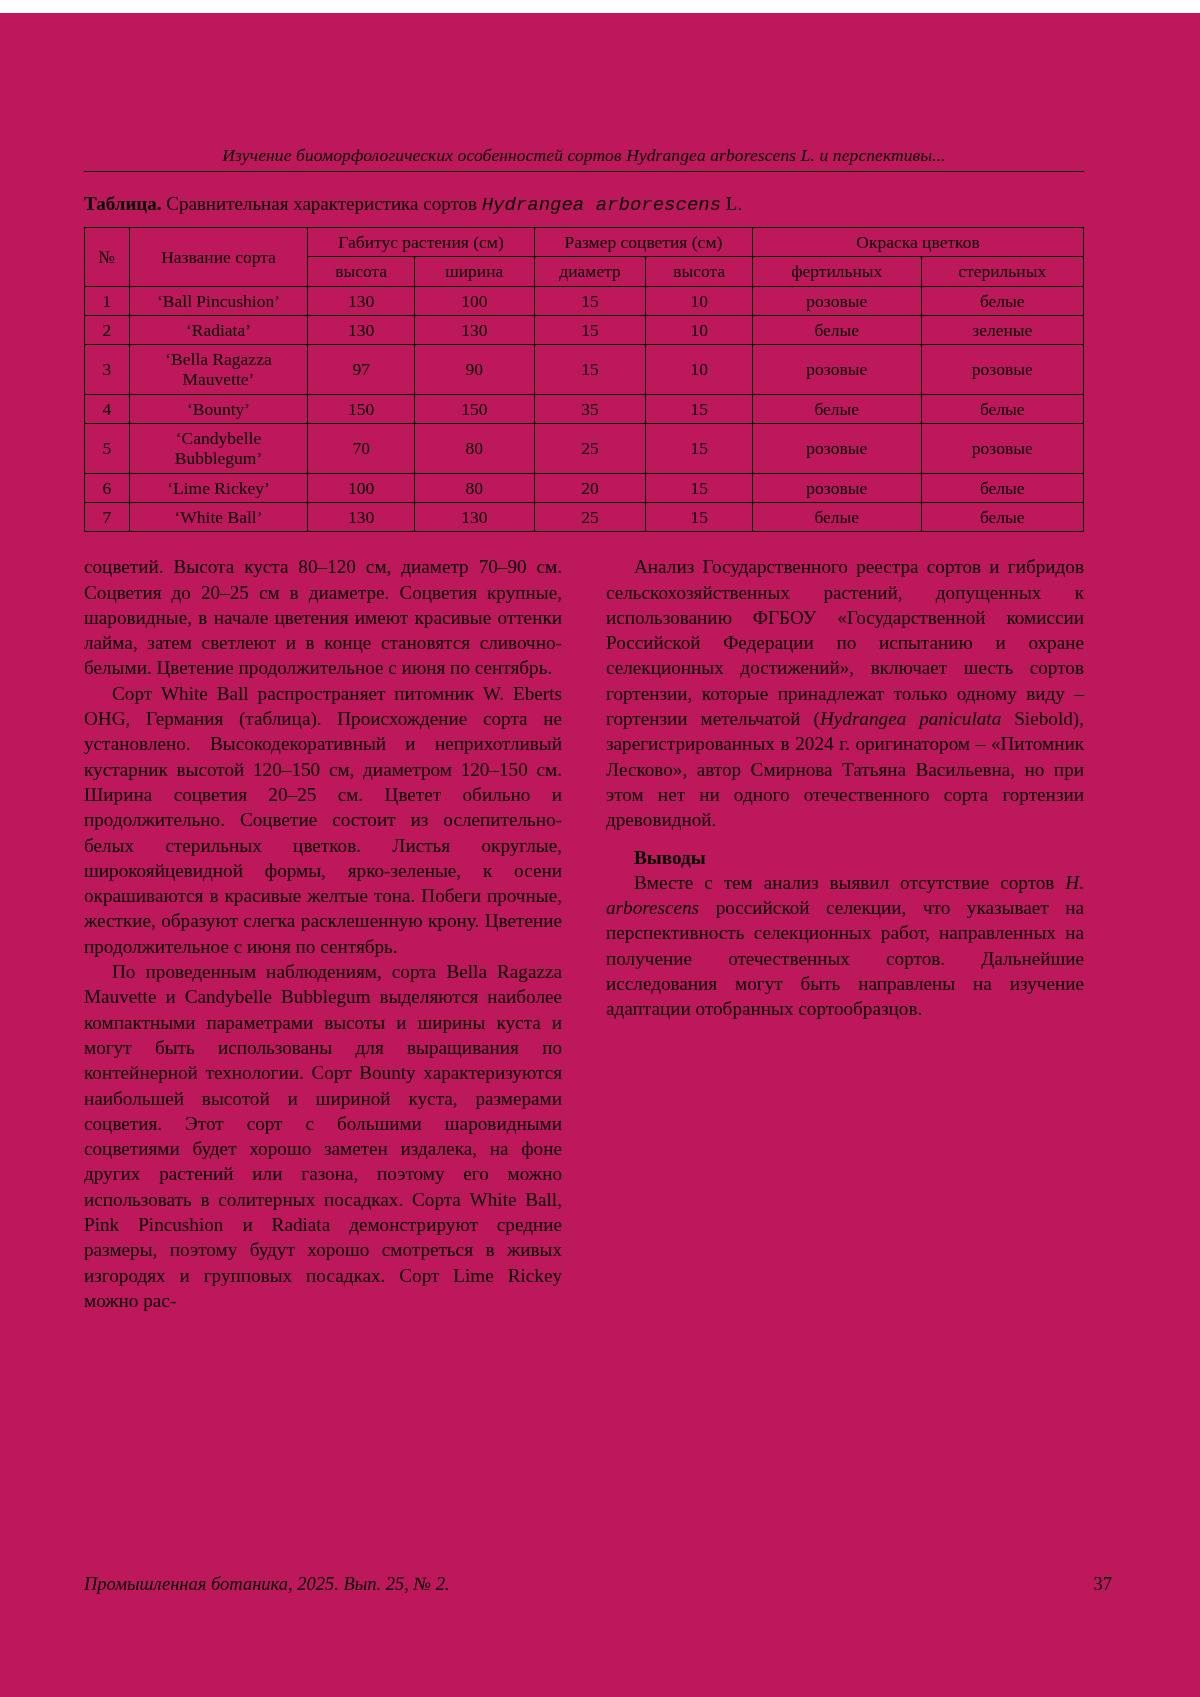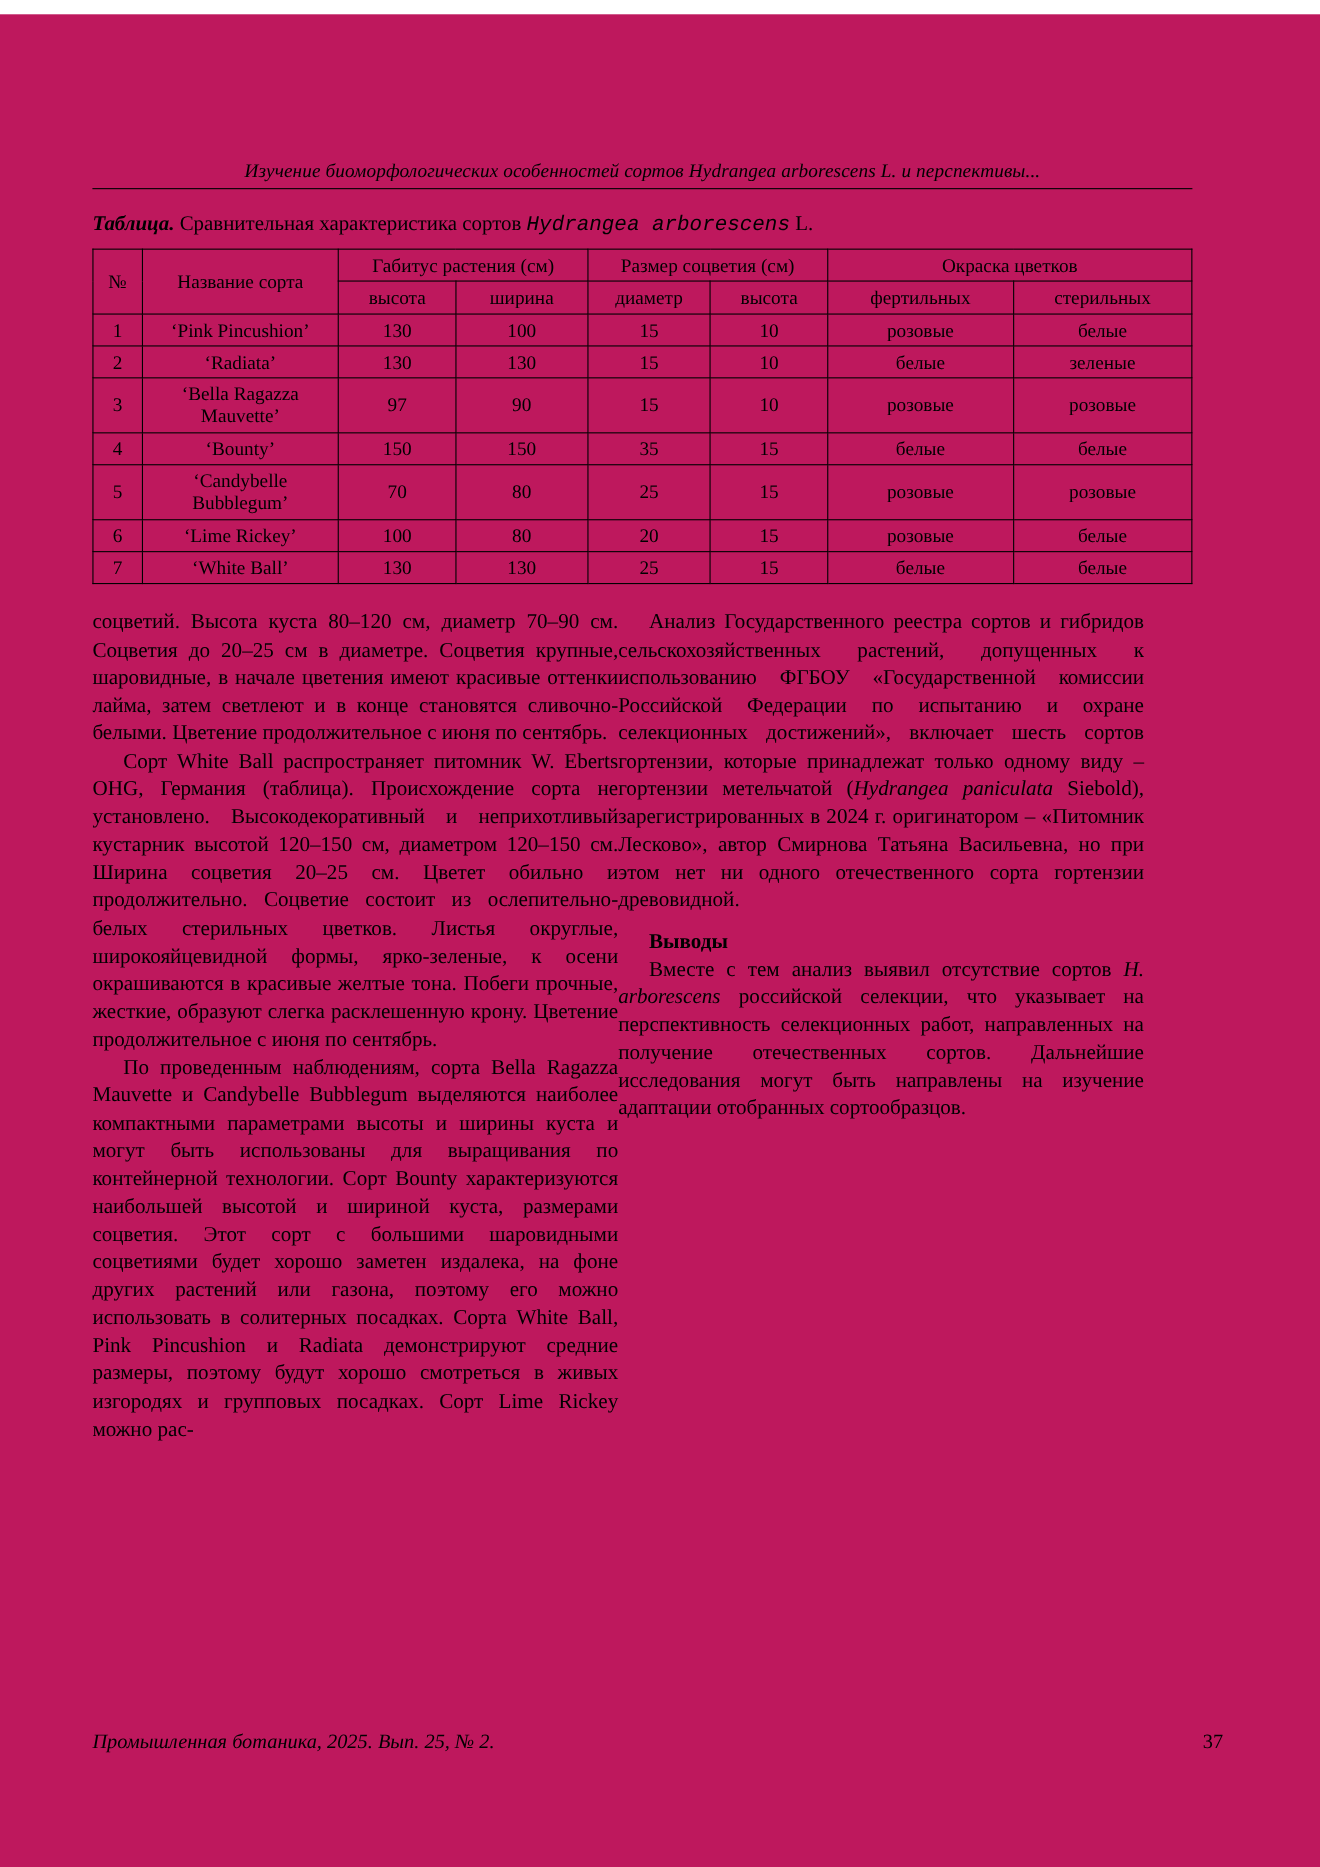--- a/index.html
+++ b/index.html
@@ -31,21 +31,21 @@
     text-align: center;
     padding-bottom: 5px;
     border-bottom: 1.5px solid #000;
     letter-spacing: 0.1px;
   }
   .table-caption {
     font-size: 19px;
     margin-top: 21px;
     margin-bottom: 11px;
   }
-  .table-caption b { font-weight: bold; font-style: italic; }
+  .table-caption b { font-weight: bold; }
   .table-caption i { font-style: italic; font-family: Liberation Mono, monospace; }
 
   table.cmp {
     border-collapse: collapse;
     width: 100%;
     font-size: 17.5px;
     table-layout: fixed;
   }
   table.cmp th, table.cmp td {
     border: 1.1px solid #000;
@@ -61,20 +61,21 @@
   .col-h      { width: 105px; }
   .col-w      { width: 118px; }
   .col-d      { width: 110px; }
   .col-ih     { width: 105px; }
   .col-fert   { width: 166px; }
   .col-ster   { width: 160px; }
 
   .cols {
     margin-top: 22px;
     display: flex;
+    gap: 44px;
   }
   .col {
     width: 478px;
     font-size: 19.2px;
     line-height: 1.318;
     text-align: justify;
     text-justify: inter-word;
     hyphens: manual;
   }
   .col p {
@@ -140,21 +141,21 @@
           <th>ширина</th>
           <th>диаметр</th>
           <th>высота</th>
           <th>фертильных</th>
           <th>стерильных</th>
         </tr>
       </thead>
       <tbody>
         <tr>
           <td>1</td>
-          <td class="name">‘Pink Pincushion’</td>
+          <td class="name">‘Ball Pincushion’</td>
           <td>130</td>
           <td>100</td>
           <td>15</td>
           <td>10</td>
           <td>розовые</td>
           <td>белые</td>
         </tr>
         <tr>
           <td>2</td>
           <td class="name">‘Radiata’</td>

